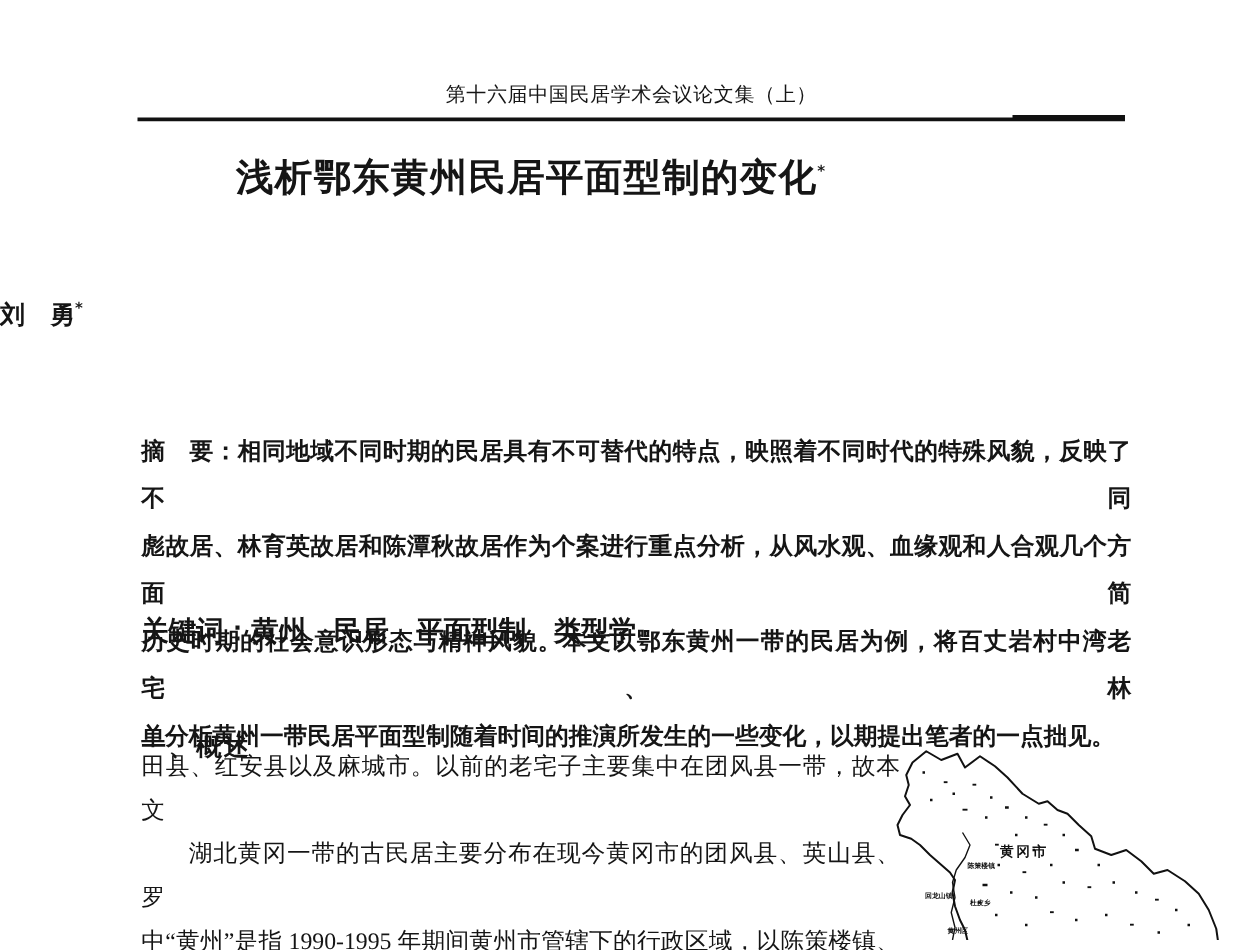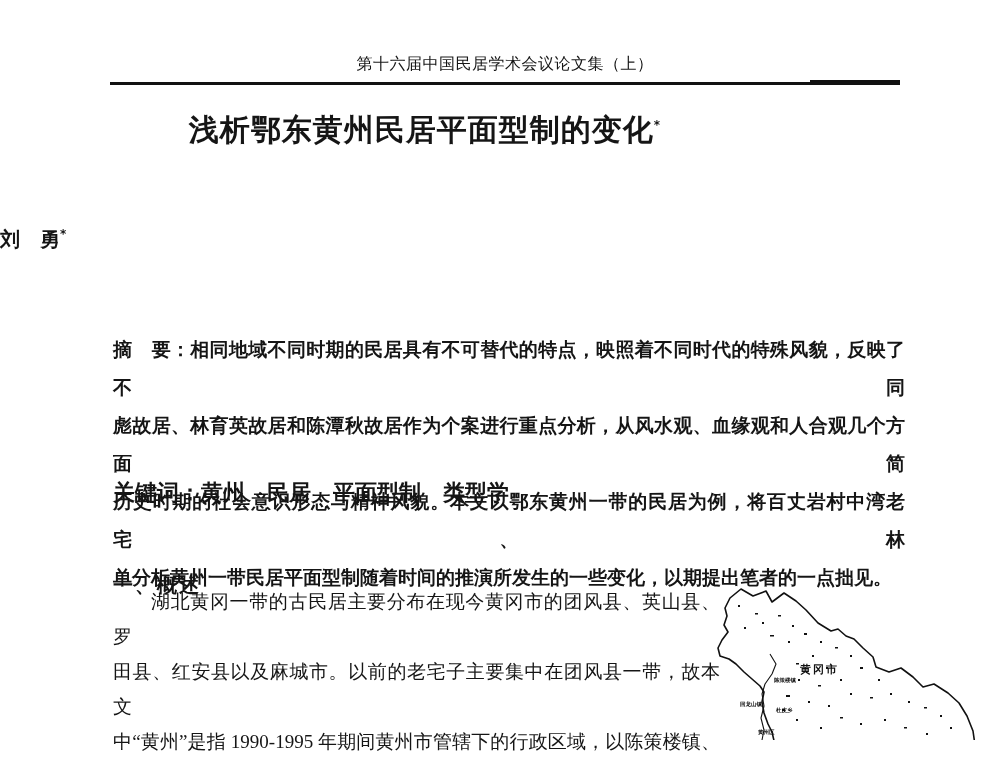--- a/index.html
+++ b/index.html
@@ -3,21 +3,21 @@
 <meta charset="utf-8">
 <style>
   * { margin: 0; padding: 0; box-sizing: border-box; }
   html, body { width: 1000px; height: 760px; background: #ffffff; }
   body {
     position: relative;
     font-family: "Liberation Serif", "DejaVu Serif", serif;
     color: #151515;
     overflow: hidden;
   }
-  .page { position: absolute; inset: 0; background: #ffffff; }
+  .page { position: absolute; inset: 0; background: #ffffff; margin-top: 12px; }
 
   .journal-header {
     position: absolute; top: 54px; left: 110px; width: 790px;
     text-align: center; font-size: 16px; letter-spacing: 0.5px;
     font-family: "Liberation Serif", "DejaVu Serif", serif;
   }
   .header-rule {
     position: absolute; top: 82px; left: 110px; width: 790px; height: 3px;
     background: #111; border: none;
   }
@@ -104,22 +104,22 @@
     <div class="jline">彪故居、林育英故居和陈潭秋故居作为个案进行重点分析，从风水观、血缘观和人合观几个方面简</div>
     <div class="jline">历史时期的社会意识形态与精神风貌。本文以鄂东黄州一带的民居为例，将百丈岩村中湾老宅、林</div>
     <div class="lastline">单分析黄州一带民居平面型制随着时间的推演所发生的一些变化，以期提出笔者的一点拙见。</div>
   </div>
 
   <div class="keywords">关键词：黄州　民居　平面型制　类型学</div>
 
   <div class="section-heading">一、概述</div>
 
   <div class="body-text">
+    <div class="jline">田县、红安县以及麻城市。以前的老宅子主要集中在团风县一带，故本文</div>
     <div class="jline indent">湖北黄冈一带的古民居主要分布在现今黄冈市的团风县、英山县、罗</div>
-    <div class="jline">田县、红安县以及麻城市。以前的老宅子主要集中在团风县一带，故本文</div>
     <div class="jline">中“黄州”是指 1990-1995 年期间黄州市管辖下的行政区域，以陈策楼镇、</div>
     <div class="jline">回龙山镇和杜皮乡为例进行重点分析（图 1）。黄州位于湖北省东部大别山</div>
 
   </div>
 
   <div class="map-figure">
     <svg width="300" height="165" viewBox="0 0 300 165">
 
       <path d="M 30,23 L 41,14 L 53,21 L 66,16 L 72,27 L 84,18 L 96,26 L 106,35
                L 118,48 L 131,56 L 138,54 L 146,61 L 154,64 L 163,73 L 173,82

